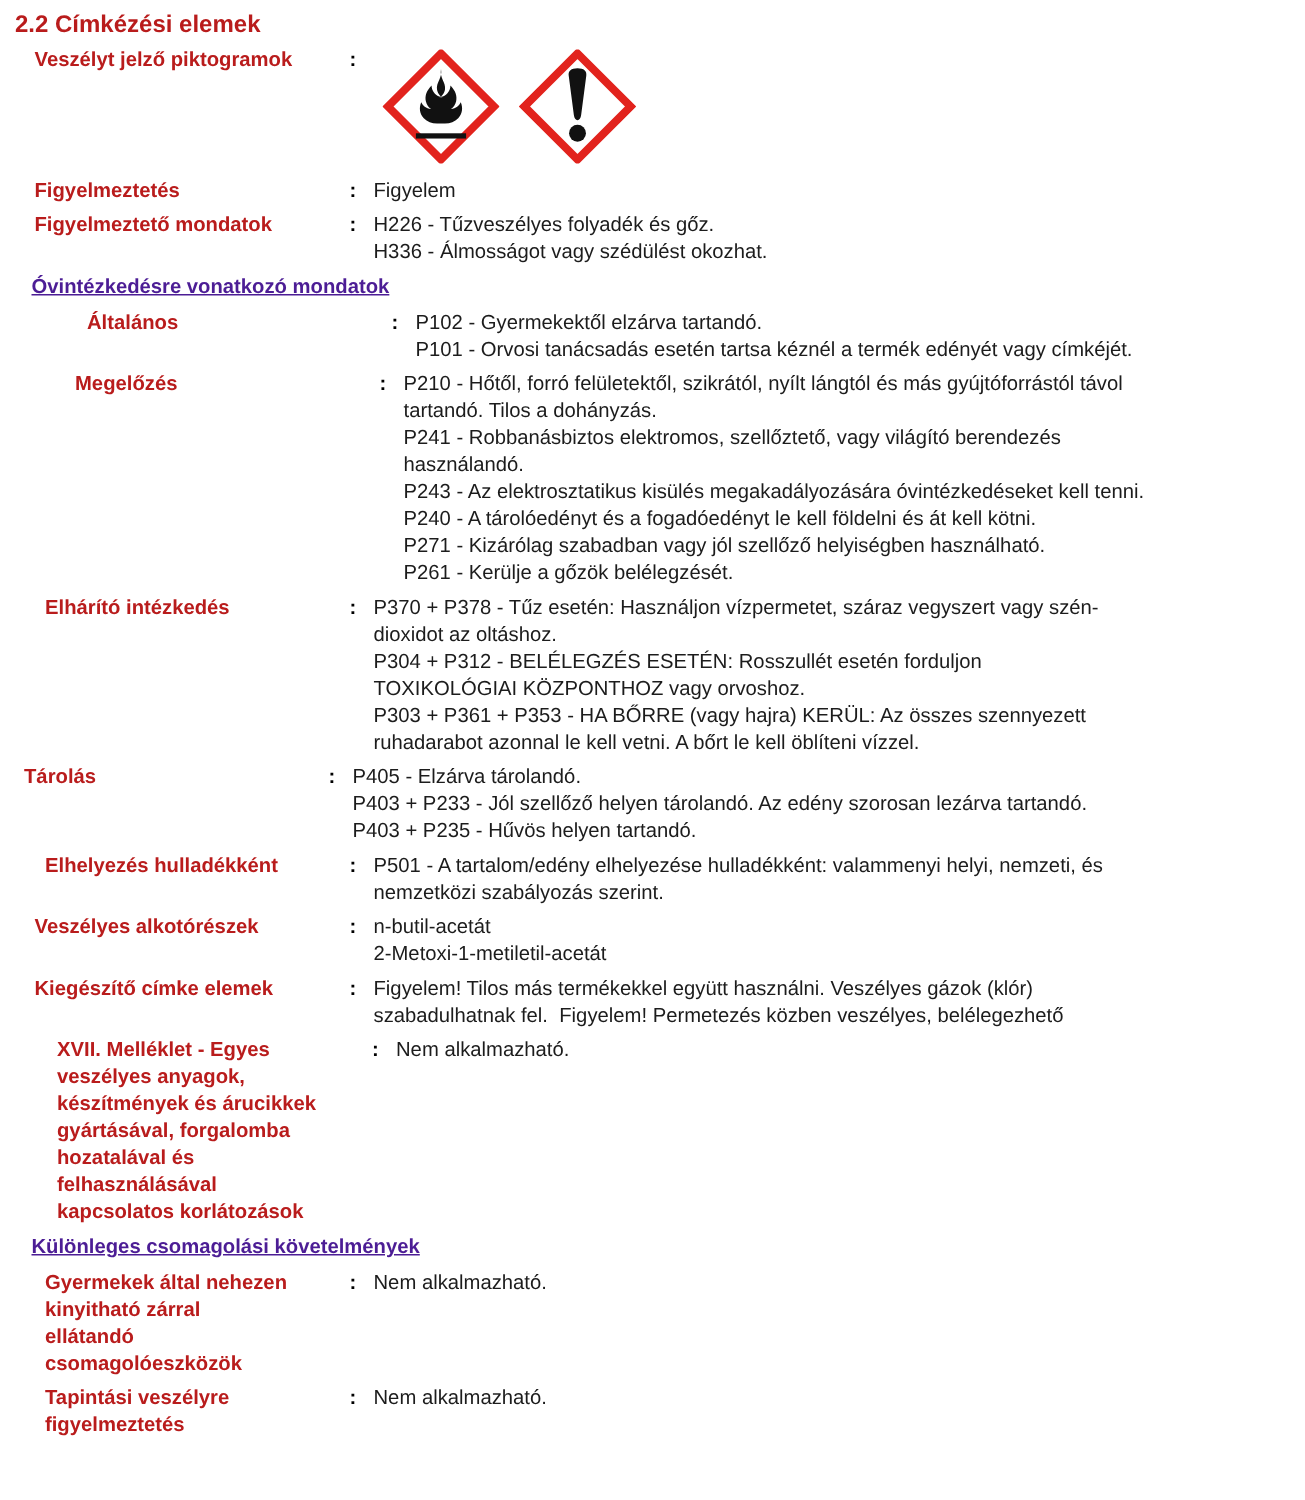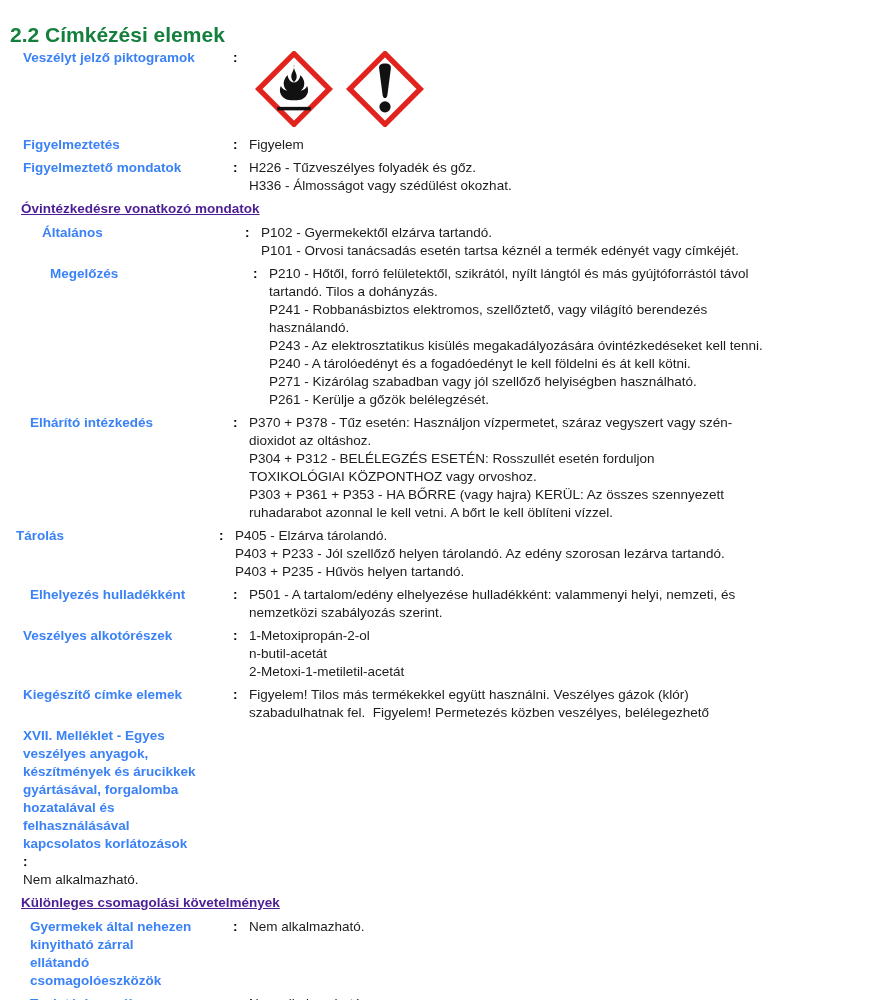--- a/index.html
+++ b/index.html
@@ -4,30 +4,30 @@
 <style>
   html,body{margin:0;padding:0;background:#ffffff;}
   body{
     width:870px;height:1000px;overflow:hidden;
     font-family:"Liberation Sans","DejaVu Sans",sans-serif;
     color:#1c1c1c;
     -webkit-font-smoothing:antialiased;
   }
   .page{position:relative;width:870px;height:1000px;background:#fff;}
   .section-title{
-    font-size:21px;font-weight:bold;color:#15803d;
-    margin:25px 0 5px 10px;line-height:19px;
+    font-size:16px;font-weight:bold;color:#b91c1c;
+    margin:7px 0 5px 10px;line-height:19px;
   }
   .rows{}
   .row{
     display:flex;align-items:flex-start;
     font-size:13.5px;line-height:18px;
     margin-bottom:5px;
   }
-  .row .label{font-weight:bold;color:#3b82f6;flex:0 0 auto;}
+  .row .label{font-weight:bold;color:#b91c1c;flex:0 0 auto;}
   .row .lab-line{white-space:pre-wrap;}
   .row .colon{font-weight:bold;color:#000;width:16px;flex:0 0 auto;}
   .row .value{flex:1 1 auto;padding-right:6px;}
   .row .val-line{white-space:pre-wrap;}
   .group-heading{
     font-size:13.5px;line-height:18px;font-weight:bold;color:#4c1d95;
     text-decoration:underline;
     margin:1px 0 6px 21px;
   }
   .row.picto-row{margin-bottom:9px;}
@@ -71,21 +71,21 @@
         <div class="label" style="width: 210px;">
           <div class="lab-line">Figyelmeztető mondatok</div>
         </div>
         <div class="colon">:</div>
         <div class="value">
           <div class="val-line">H226 - Tűzveszélyes folyadék és gőz.</div>
           <div class="val-line">H336 - Álmosságot vagy szédülést okozhat.</div>
         </div>
       </div>
       <div class="group-heading">Óvintézkedésre vonatkozó mondatok</div>
-      <div class="row" style="padding-left: 42px;">
+      <div class="row" style="padding-left: 42px; margin-left: 16px;">
         <div class="label" style="width: 203px;">
           <div class="lab-line">Általános</div>
         </div>
         <div class="colon">:</div>
         <div class="value">
           <div class="val-line">P102 - Gyermekektől elzárva tartandó.</div>
           <div class="val-line">P101 - Orvosi tanácsadás esetén tartsa kéznél a termék edényét vagy címkéjét.</div>
         </div>
       </div>
       <div class="row" style="padding-left: 30px;">
@@ -138,36 +138,35 @@
           <div class="val-line">P501 - A tartalom/edény elhelyezése hulladékként: valammenyi helyi, nemzeti, és</div>
           <div class="val-line">nemzetközi szabályozás szerint.</div>
         </div>
       </div>
       <div class="row" style="padding-left: 23px;">
         <div class="label" style="width: 210px;">
           <div class="lab-line">Veszélyes alkotórészek</div>
         </div>
         <div class="colon">:</div>
         <div class="value">
-          <div class="val-line">1-Metoxipropán-2-ol</div>
           <div class="val-line">n-butil-acetát</div>
           <div class="val-line">2-Metoxi-1-metiletil-acetát</div>
         </div>
       </div>
       <div class="row" style="padding-left: 23px;">
         <div class="label" style="width: 210px;">
           <div class="lab-line">Kiegészítő címke elemek</div>
         </div>
         <div class="colon">:</div>
         <div class="value">
           <div class="val-line">Figyelem! Tilos más termékekkel együtt használni. Veszélyes gázok (klór)</div>
           <div class="val-line">szabadulhatnak fel.  Figyelem! Permetezés közben veszélyes, belélegezhető</div>
         </div>
       </div>
-      <div class="row" style="padding-left: 23px; flex-direction: column;">
+      <div class="row" style="padding-left: 38px;">
         <div class="label" style="width: 210px;">
           <div class="lab-line">XVII. Melléklet - Egyes</div>
           <div class="lab-line">veszélyes anyagok,</div>
           <div class="lab-line">készítmények és árucikkek</div>
           <div class="lab-line">gyártásával, forgalomba</div>
           <div class="lab-line">hozatalával és</div>
           <div class="lab-line">felhasználásával</div>
           <div class="lab-line">kapcsolatos korlátozások</div>
         </div>
         <div class="colon">:</div>

